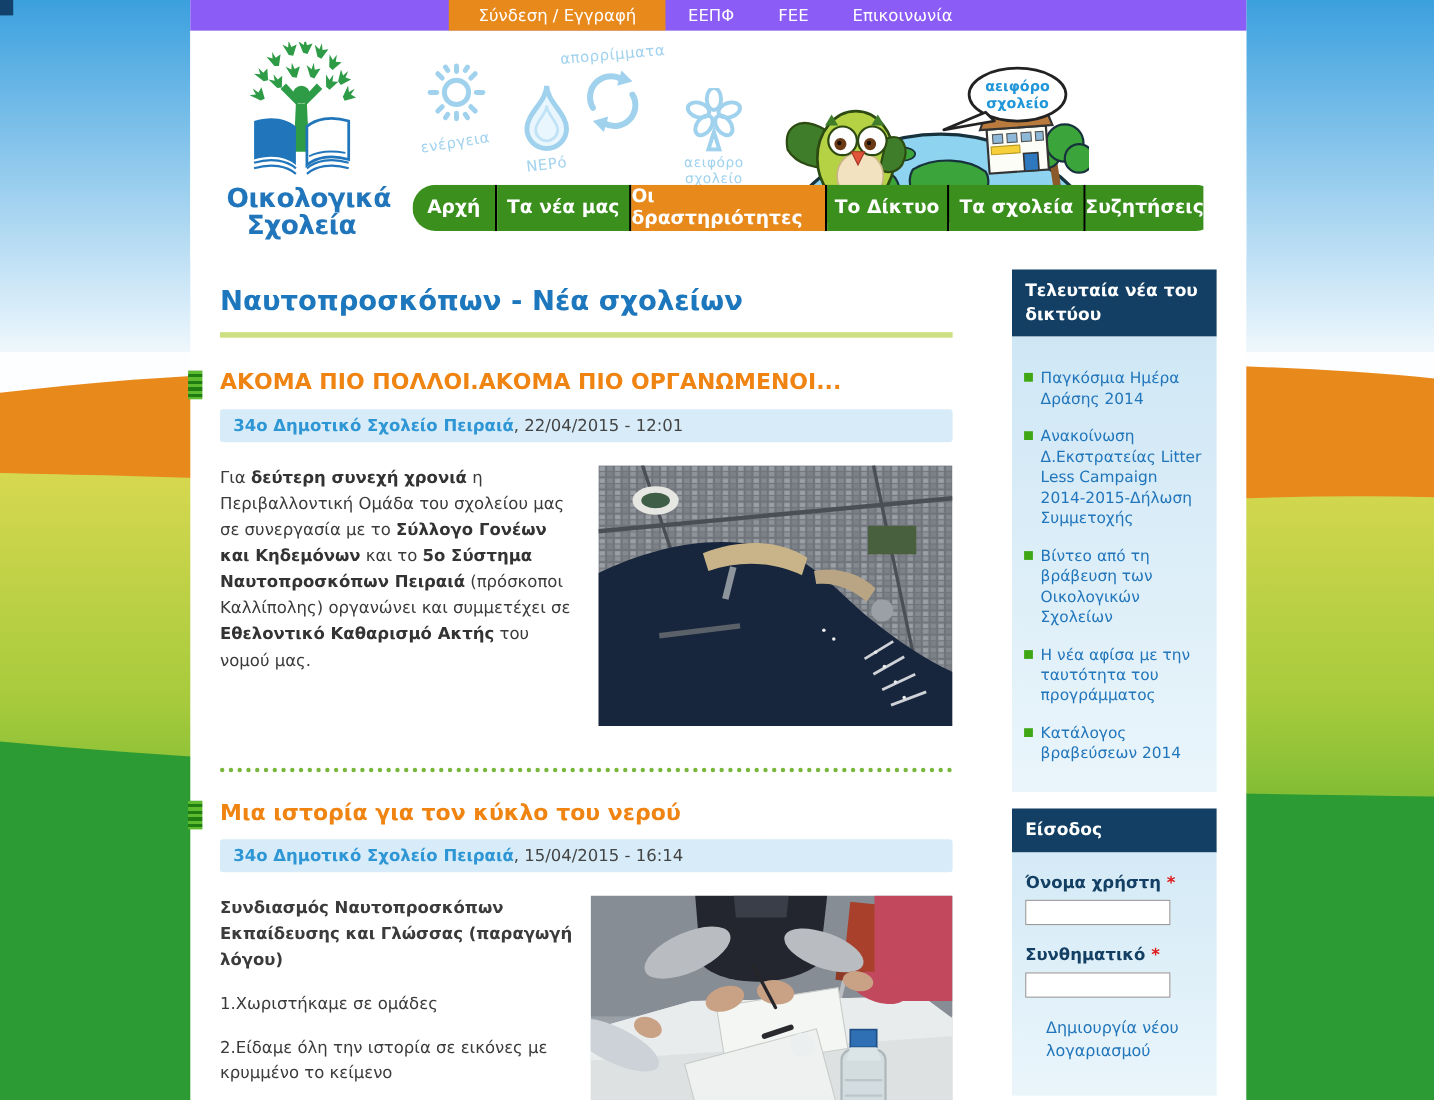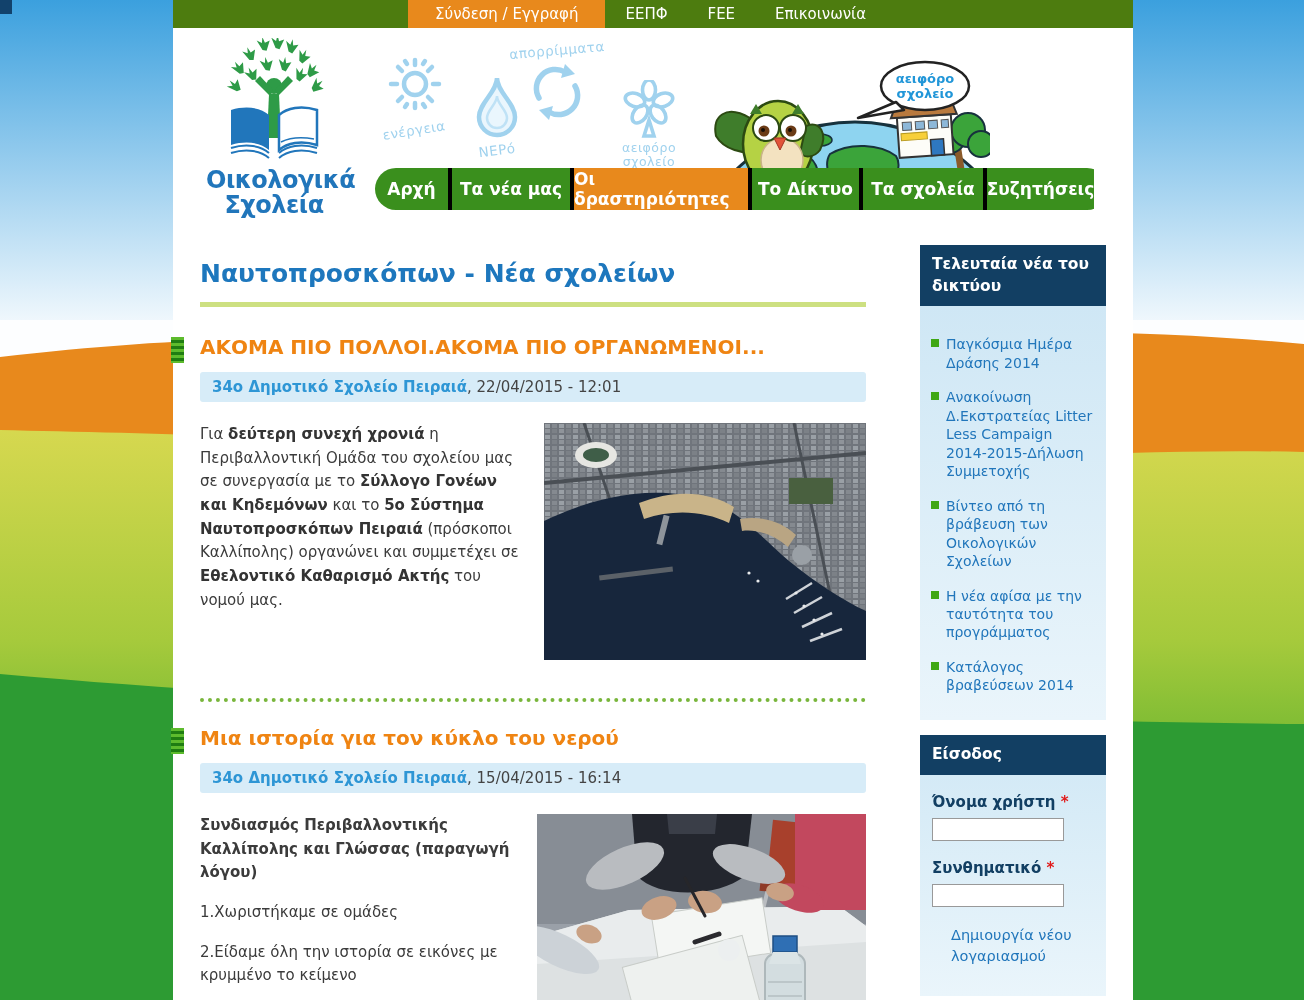--- a/index.html
+++ b/index.html
@@ -8,21 +8,21 @@
   .stage { position:relative; width:1304px; height:1000px; overflow:hidden; background:#fff; }
   .bg-svg { position:absolute; left:0; top:0; }
 
   
   .corner-chip { position:absolute; left:0; top:0; width:12px; height:14px; background:#12426c; }
 
   
   .content-col { position:absolute; left:173px; top:0; width:960px; height:1000px; background:#fff; }
 
   
-  .topbar { height:28px; background:#4d7c0f; display:flex; align-items:stretch; }
+  .topbar { height:28px; background:#8b5cf6; display:flex; align-items:stretch; }
   .topbar-login { margin-left:235px; background:#e8891c; color:#fff; font-size:15px;
                   display:flex; align-items:center; padding:0 27px; cursor:pointer; }
   .topbar-links { display:flex; align-items:center; }
   .topbar-links span { color:#fff; font-size:15px; padding:0 20px; cursor:pointer; }
 
   
   header { position:relative; height:207px; background:#fff; }
   .logo { position:absolute; left:33px; top:10px; width:136px; text-align:center; cursor:pointer; }
   .logo-caption { color:#2176bb; font-weight:bold; font-size:24px; line-height:1.04; letter-spacing:-0.5px; }
 
@@ -38,21 +38,21 @@
   .ticon-pin .tlabel { font-size:12.5px; line-height:1.15; margin-top:-1px; }
 
   .mascot { position:absolute; left:527px; top:30px; width:290px; height:144px; }
   .bubble-text { font-size:13px; font-weight:bold; fill:#2196d8; }
 
   
   .mainnav { position:absolute; left:202px; top:168px; width:733px; height:42px;
              display:flex; border-radius:21px; overflow:hidden; }
   .mainnav .nav-btn { background:#3a8f1d; color:#fff; font-weight:bold; font-size:17px;
              display:flex; align-items:center; justify-content:center; cursor:pointer;
-             border-right:4px solid #000000; }
+             border-right:2px solid #000000; }
   .mainnav .nav-btn:last-child { border-right:none; }
   .mainnav .nav-btn.active { background:#e8891c; }
 
   
   main { position:absolute; left:27px; top:235px; width:666px; }
   h1 { color:#1d77bd; font-size:25px; font-weight:bold; margin:24px 0 14px; }
   .h1-rule { height:5px; background:#cde081; margin-bottom:28px; }
 
   article { position:relative; }
   .marker { position:absolute; left:-29px; top:2px; width:13px; height:26px;
@@ -376,21 +376,21 @@
             <g>
               <rect x="228" y="140" width="40" height="98" rx="10" fill="#d3dde0" stroke="#aeb8bb" stroke-width="2"></rect>
               <rect x="236" y="122" width="24" height="16" fill="#2f6fb4" stroke="#1f4f84" stroke-width="1.5"></rect>
               <path d="M236,138 L232,150 L264,150 L260,138 Z" fill="#dbe4e6"></path>
               <line x1="231" y1="168" x2="265" y2="168" stroke="#bcc6c9" stroke-width="2"></line>
               <line x1="231" y1="182" x2="265" y2="182" stroke="#bcc6c9" stroke-width="2"></line>
               <rect x="236" y="196" width="20" height="26" fill="#c3ced1"></rect>
             </g>
           </svg>
           <div class="art-text art2-text">
-            <p class="art2-lead">Συνδιασμός Περιβαλλοντικής Καλλίπολης και Γλώσσας (παραγωγή λόγου)</p>
+            <p class="art2-lead">Συνδιασμός Ναυτοπροσκόπων Εκπαίδευσης και Γλώσσας (παραγωγή λόγου)</p>
             <div id="art1steps">
                 <p>1.Χωριστήκαμε σε ομάδες</p>
                 <p>2.Είδαμε όλη την ιστορία σε εικόνες με κρυμμένο το κείμενο</p>
               </div>
           </div>
         </div>
       </article>
     </main>
 
     <aside>

